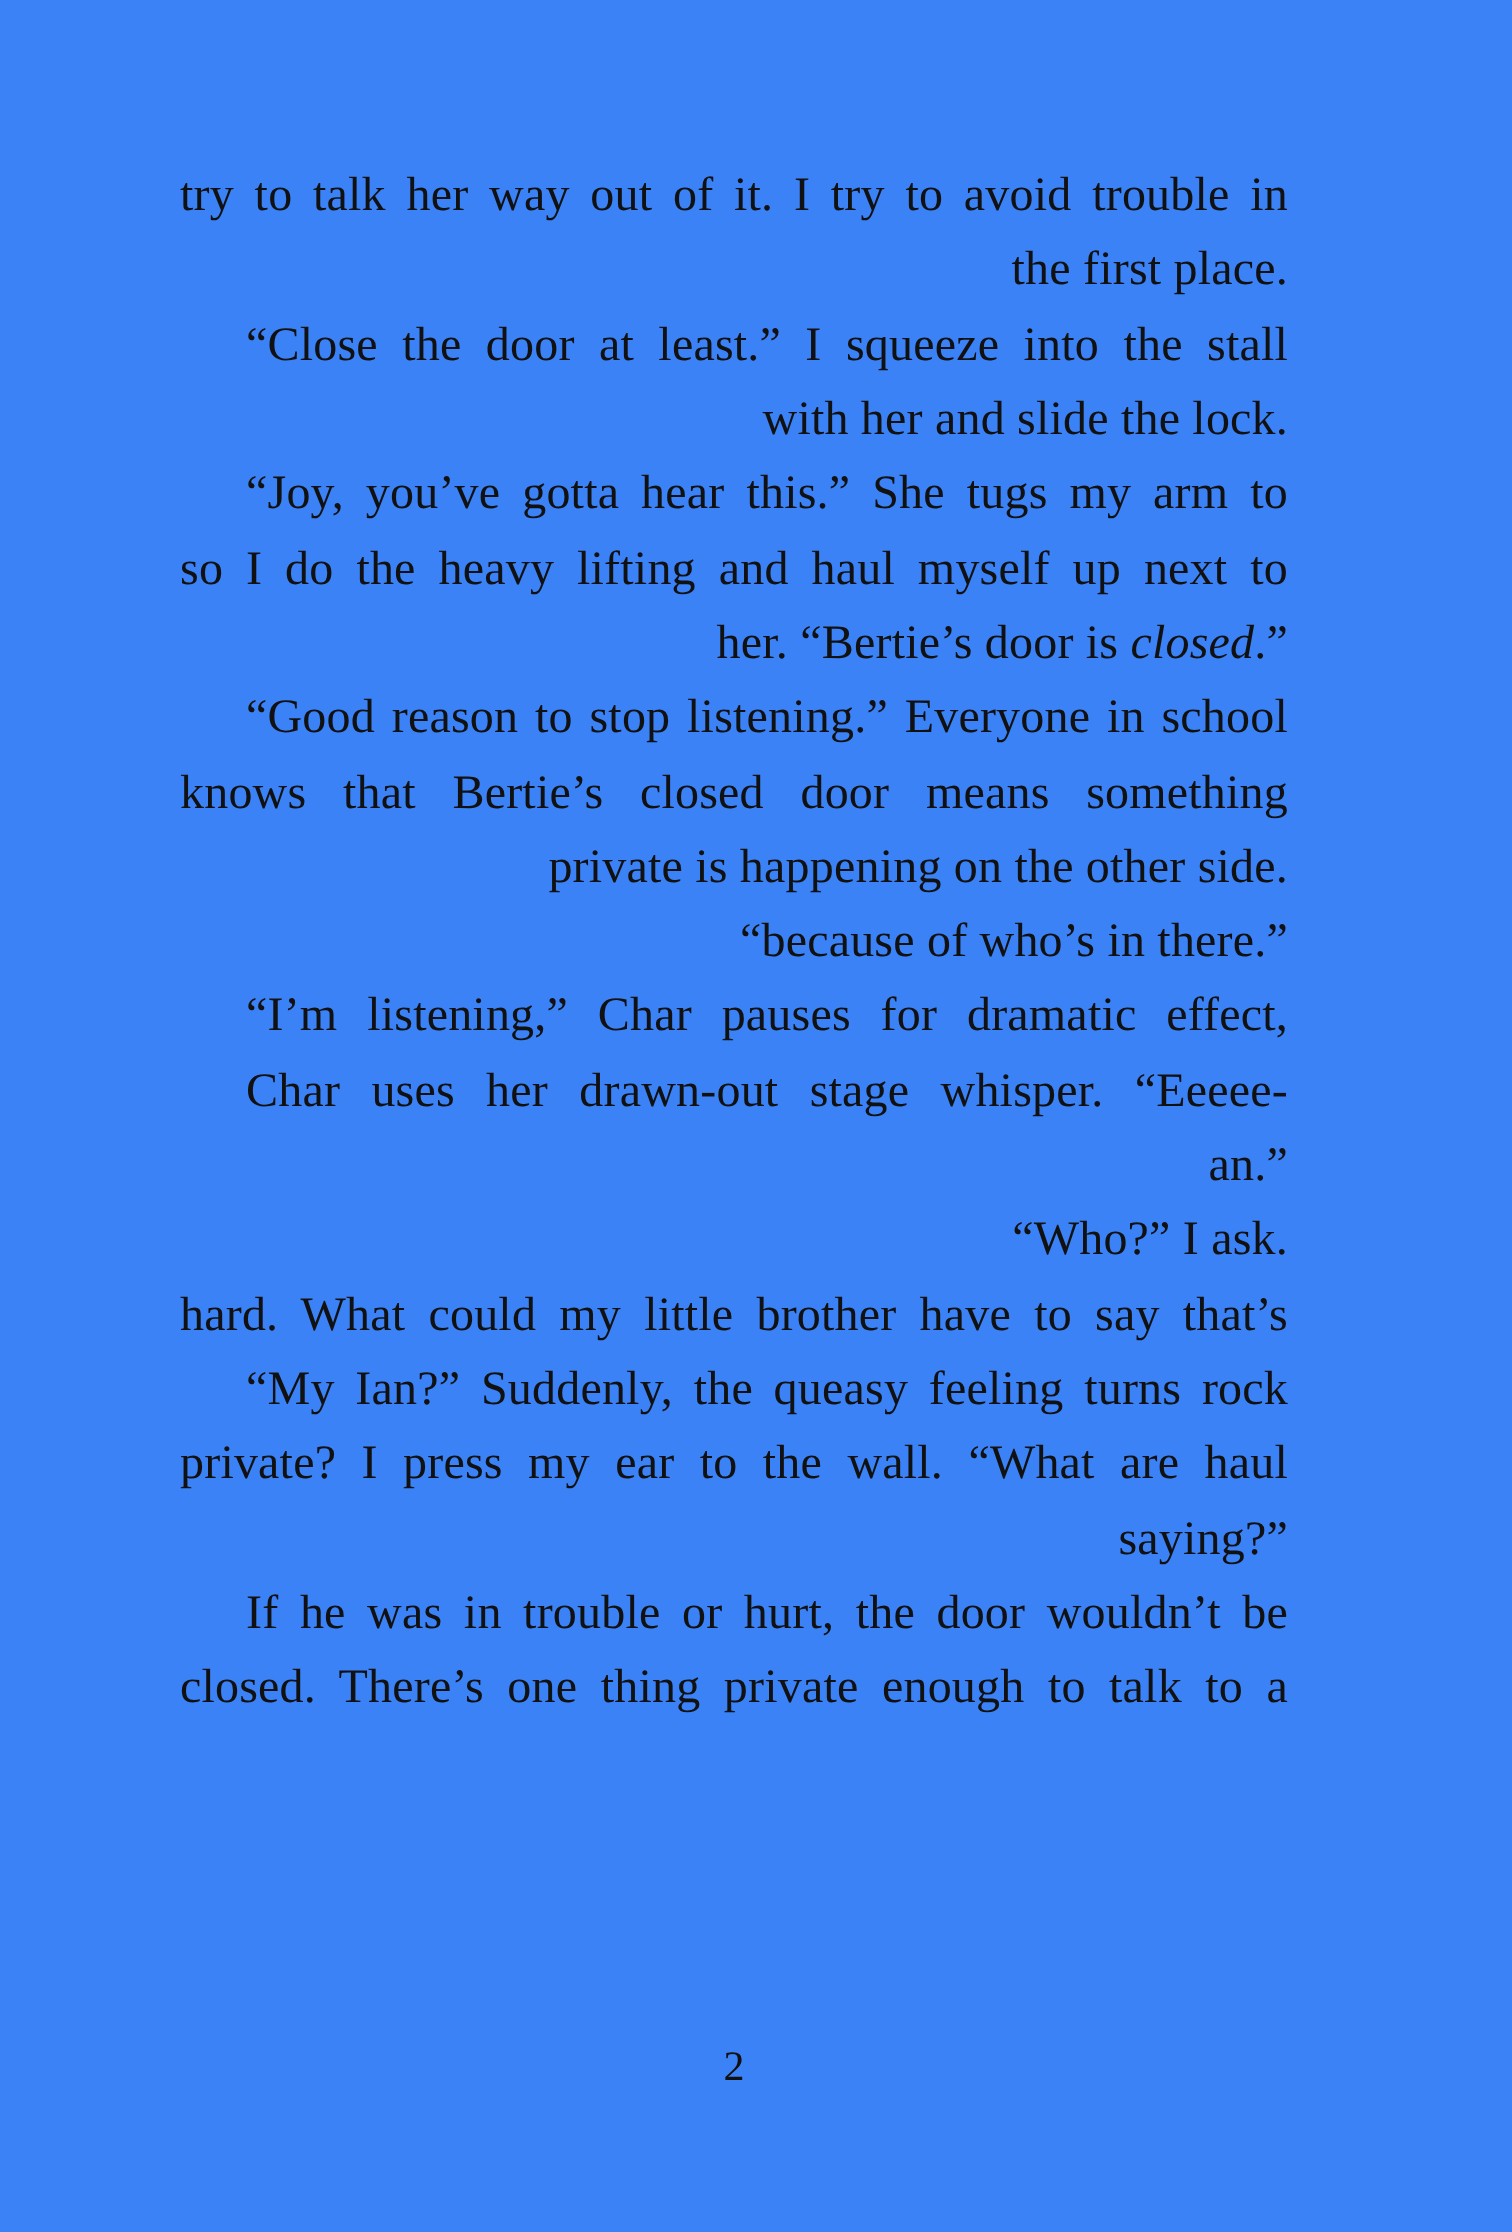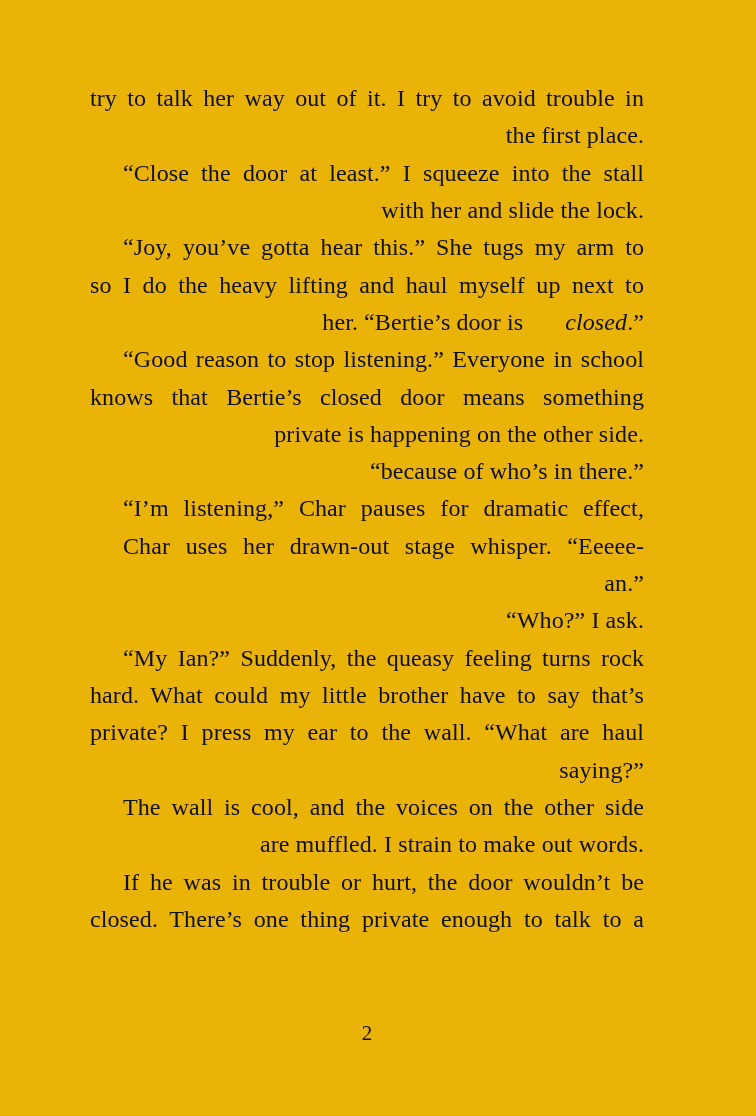--- a/index.html
+++ b/index.html
@@ -3,21 +3,21 @@
 <meta charset="utf-8">
 <style>
   * { margin: 0; padding: 0; box-sizing: border-box; }
   html, body {
     width: 756px; height: 1116px;
     background: #ffffff;
   }
   .page {
     position: relative;
     width: 756px; height: 1116px;
-    background: #eab308;
+    background: #3b82f6;
     overflow: hidden;
     font-family: "Liberation Serif", "DejaVu Serif", serif;
     color: #111111;
   }
   .text-block {
     position: absolute;
     left: 90px; top: 80px;
     width: 554px;
     font-size: 24px;
     line-height: 37.32px;
@@ -28,21 +28,21 @@
     height: 37.32px;
     text-align: right;
     white-space: normal;
     hyphens: none;
   }
   .line.justify {
     text-align: justify;
     text-align-last: justify;
   }
   .line.indent { padding-left: 33px; }
-  .line em { font-style: italic; margin-left: 36px; }
+  .line em { font-style: italic; }
   .folio {
     position: absolute;
     left: 90px; top: 1020px;
     width: 554px;
     text-align: center;
     font-size: 21px;
     line-height: 26px;
     color: #111111;
   }
 </style>
@@ -74,28 +74,24 @@
         <div class="line justify indent"><span>“I’m listening,” Char pauses for dramatic effect,</span></div>
       </div>
       <div class="paragraph">
         <div class="line justify indent"><span>Char uses her drawn-out stage whisper. “Eeeee-</span></div>
         <div class="line"><span>an.”</span></div>
       </div>
       <div class="paragraph">
         <div class="line indent"><span>“Who?” I ask.</span></div>
       </div>
       <div class="paragraph">
+        <div class="line justify"><span>hard. What could my little brother have to say that’s</span></div>
         <div class="line justify indent"><span>“My Ian?” Suddenly, the queasy feeling turns rock</span></div>
-        <div class="line justify"><span>hard. What could my little brother have to say that’s</span></div>
         <div class="line justify"><span>private? I press my ear to the wall. “What are haul</span></div>
         <div class="line"><span>saying?”</span></div>
-      </div>
-      <div class="paragraph">
-        <div class="line justify indent"><span>The wall is cool, and the voices on the other side</span></div>
-        <div class="line"><span>are muffled. I strain to make out words.</span></div>
       </div>
       <div class="paragraph">
         <div class="line justify indent"><span>If he was in trouble or hurt, the door wouldn’t be</span></div>
         <div class="line justify"><span>closed. There’s one thing private enough to talk to a</span></div>
       </div>
     </main>
   <footer class="folio">
     <span>2</span>
   </footer>
 </div>

